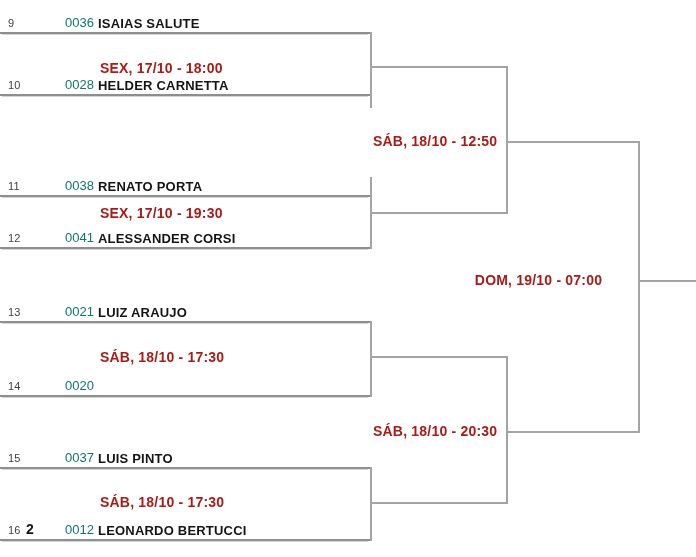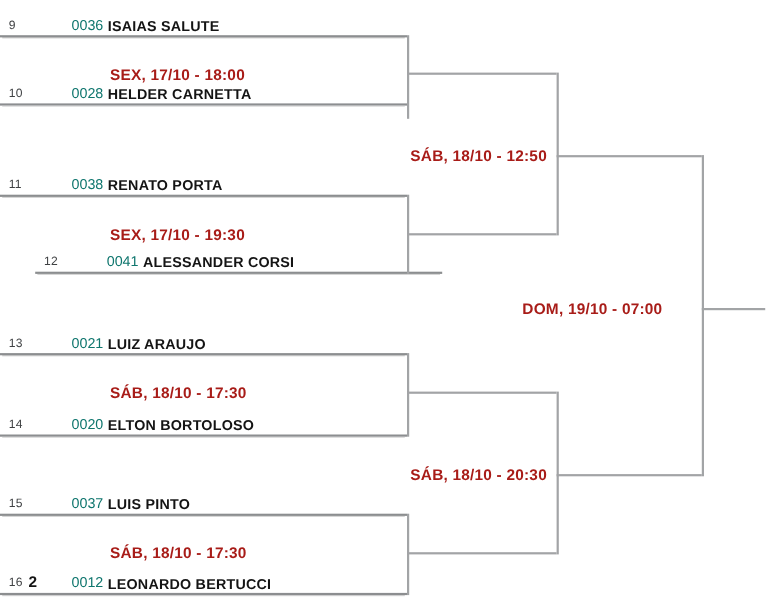--- a/index.html
+++ b/index.html
@@ -90,28 +90,28 @@
   <div class="match-time" style="left:100px;top:58px;">SEX, 17/10 - 18:00</div>
   <div class="player-row" style="top:72px;">
     <span class="pos">10</span>
     <span class="seed"></span>
     <span class="entry">0028</span>
     <span class="pname">HELDER CARNETTA</span>
   </div>
   <div class="vline" style="left:370px;top:32px;height:76px;"></div>
   <div class="hline" style="left:370px;top:66px;width:136px;"></div>
 
-  <div class="player-row" style="top:155px;text-align:right;">
+  <div class="player-row" style="top:173px;text-align:right;">
     <span class="pos">11</span>
     <span class="seed"></span>
     <span class="entry">0038</span>
     <span class="pname">RENATO PORTA</span>
   </div>
   <div class="match-time" style="left:100px;top:203px;">SEX, 17/10 - 19:30</div>
-  <div class="player-row" style="top:225px;margin-left:32px;">
+  <div class="player-row" style="top:225px;">
     <span class="pos">12</span>
     <span class="seed"></span>
     <span class="entry">0041</span>
     <span class="pname">ALESSANDER CORSI</span>
   </div>
   <div class="vline" style="left:370px;top:177px;height:72px;"></div>
   <div class="hline" style="left:370px;top:212px;width:136px;"></div>
 
   <div class="vline" style="left:506px;top:66px;height:148px;"></div>
   <div class="match-time" style="left:373px;top:131px;">SÁB, 18/10 - 12:50</div>
@@ -121,21 +121,20 @@
     <span class="pos">13</span>
     <span class="seed"></span>
     <span class="entry">0021</span>
     <span class="pname">LUIZ ARAUJO</span>
   </div>
   <div class="match-time" style="left:100px;top:347px;">SÁB, 18/10 - 17:30</div>
   <div class="player-row" style="top:373px;">
     <span class="pos">14</span>
     <span class="seed"></span>
     <span class="entry">0020</span>
-    <span class="pname">ELTON BORTOLOSO</span>
   </div>
   <div class="vline" style="left:370px;top:321px;height:76px;"></div>
   <div class="hline" style="left:370px;top:356px;width:136px;"></div>
 
   <div class="player-row" style="top:445px;">
     <span class="pos">15</span>
     <span class="seed"></span>
     <span class="entry">0037</span>
     <span class="pname">LUIS PINTO</span>
   </div>

